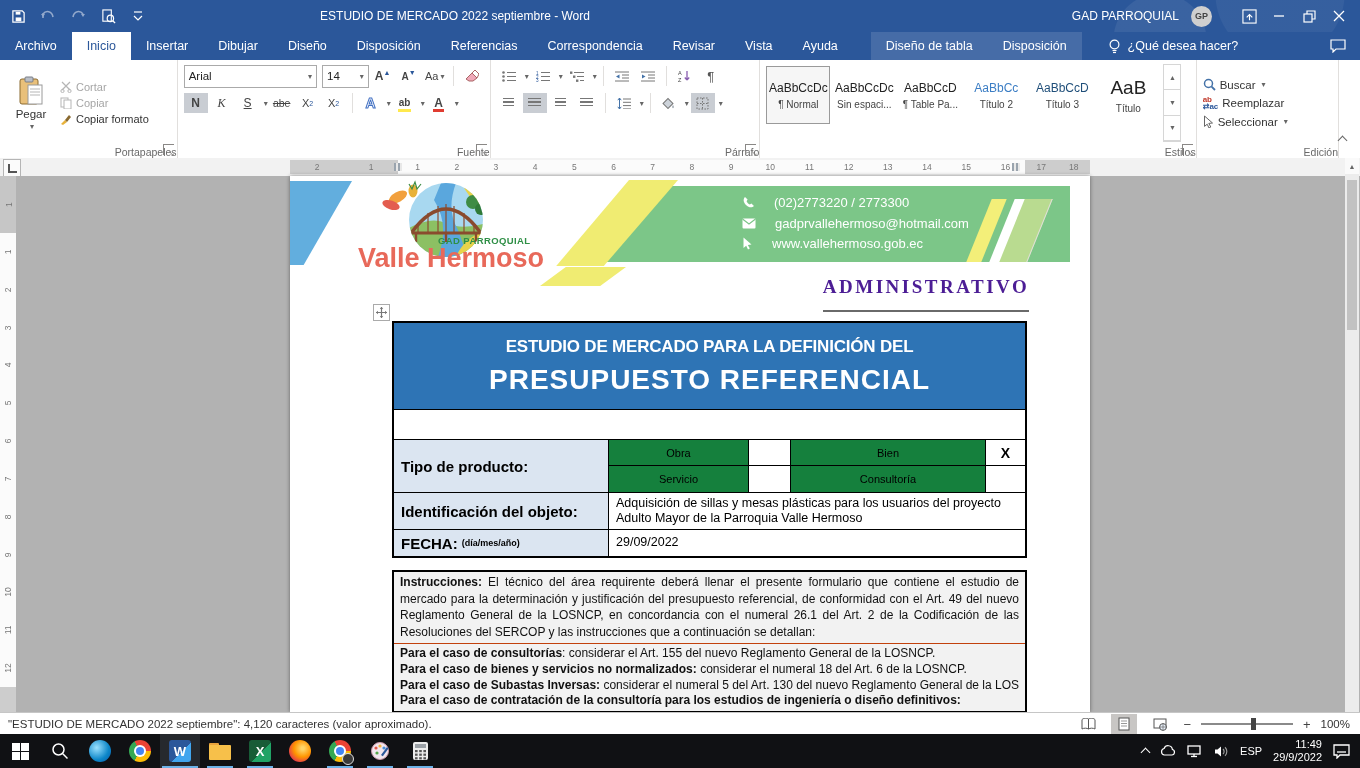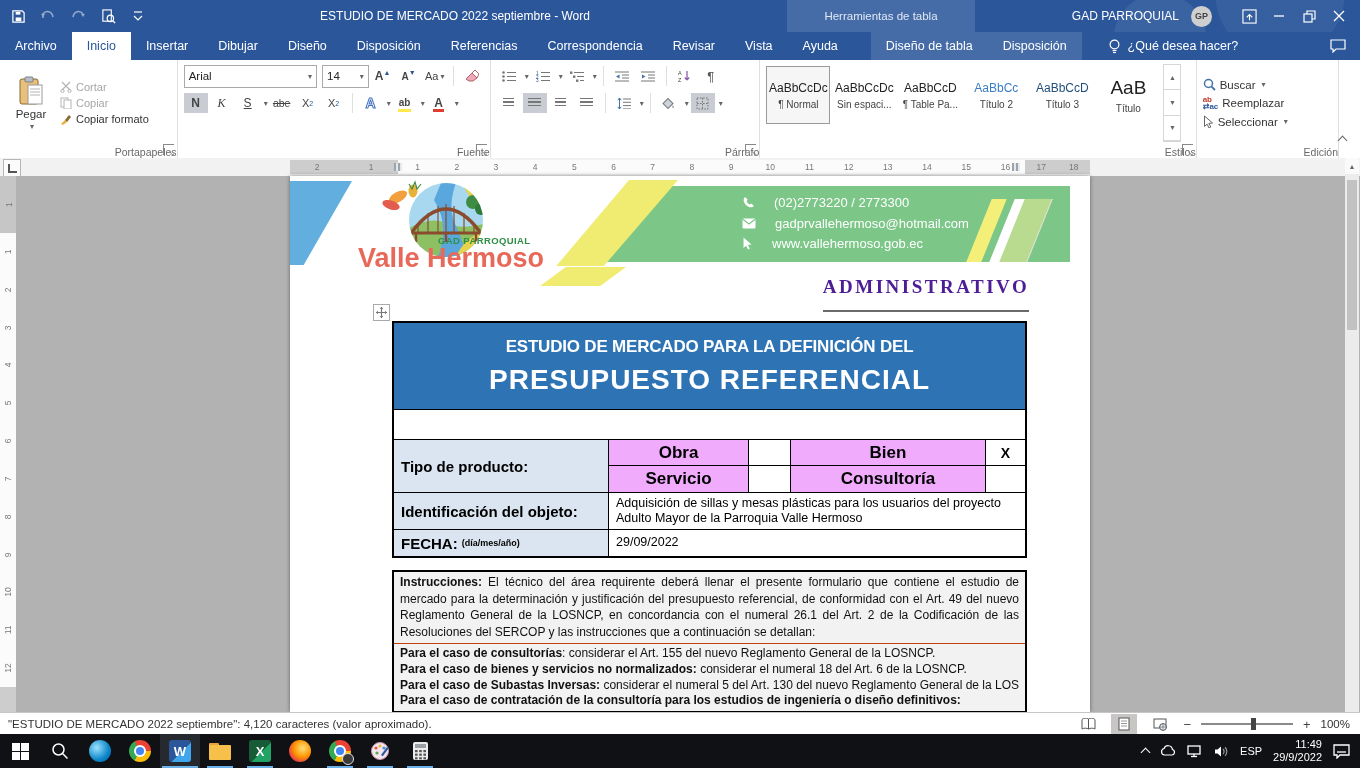--- a/index.html
+++ b/index.html
@@ -112,21 +112,21 @@
 
   .formA{position:absolute;left:102px;top:145px;width:631px;border:2px solid #000;background:#fff}
   .bluehead{height:86px;background:#2e74b5;border-bottom:1px solid #000;color:#fff;display:flex;flex-direction:column;align-items:center;justify-content:center;gap:7px;text-align:center}
   .bh1{font-size:17px;font-weight:bold;letter-spacing:-0.2px}
   .bh2{font-size:28px;font-weight:bold;letter-spacing:1px}
   .emptyrow{height:29px;border-bottom:1px solid #000;background:#fff}
   .tipo{display:grid;grid-template-columns:214px 140px 42px 195px 1fr;grid-template-rows:26px 26px;border-bottom:1px solid #000}
   .tipo>div{border-left:1px solid #000;display:flex;align-items:center;justify-content:center}
   .lblcell{grid-row:1/3;border-left:none!important;background:#dbe5f1;justify-content:flex-start!important;padding-left:7px;font-weight:bold;font-size:15px}
   .r1{border-bottom:1px solid #000}
-  .gcell{background:#f0abfc;font-weight:bold;font-size:17px}
+  .gcell{background:#15803d;font-weight:normal;font-size:11px}
   .xcell{font-weight:bold;font-size:14px}
   .objeto{display:grid;grid-template-columns:214px 1fr;border-bottom:1px solid #000;min-height:36px}
   .objeto .lab,.fecha .lab{background:#dbe5f1;font-weight:bold;font-size:15px;display:flex;align-items:center;padding-left:7px;gap:4px}
   .objeto .val,.fecha .val{border-left:1px solid #000;font-size:12.5px;line-height:15.5px;padding:2px 7px;display:flex;align-items:center}
   .fecha{display:grid;grid-template-columns:214px 1fr;height:26px}
   .hint{font-size:9px;font-weight:bold}
   .formB{position:absolute;left:102px;top:394px;width:631px;border:2px solid #000;background:#f2f2f2;font-size:12px}
   .instr{padding:2px 6px 3px 6px;border-bottom:1px solid #c2410c;line-height:16.6px;text-align:justify;color:#111}
   .cases{padding:2px 6px;line-height:15.6px;color:#111}
   .case{white-space:nowrap;overflow:hidden}
@@ -199,21 +199,20 @@
           </svg>
         </span>
       <span class="qi">
           <svg width="10" height="12" viewBox="0 0 10 12">
             <line x1="1" y1="2" x2="9" y2="2" stroke="#fff" stroke-width="1.2"></line>
             <path d="M1 6 L5 10 L9 6" fill="none" stroke="#fff" stroke-width="1.2"></path>
           </svg>
         </span>
     </div>
     <div class="tb-title">ESTUDIO DE MERCADO 2022 septiembre  -  Word</div>
-    <div class="ctxpanel">Herramientas de tabla</div>
     <div class="tb-right">
       <span class="username">GAD PARROQUIAL</span>
       <span class="avatar">GP</span>
       <span class="winbtn">
           <svg width="15" height="15" viewBox="0 0 16 16">
             <rect x="1" y="1" width="14" height="14" fill="none" stroke="#fff" stroke-width="1.2"></rect>
             <path d="M5 9 L8 6 L11 9" fill="none" stroke="#fff" stroke-width="1.2"></path>
             <line x1="8" y1="6" x2="8" y2="12" stroke="#fff" stroke-width="1.2"></line>
           </svg>
         </span>

